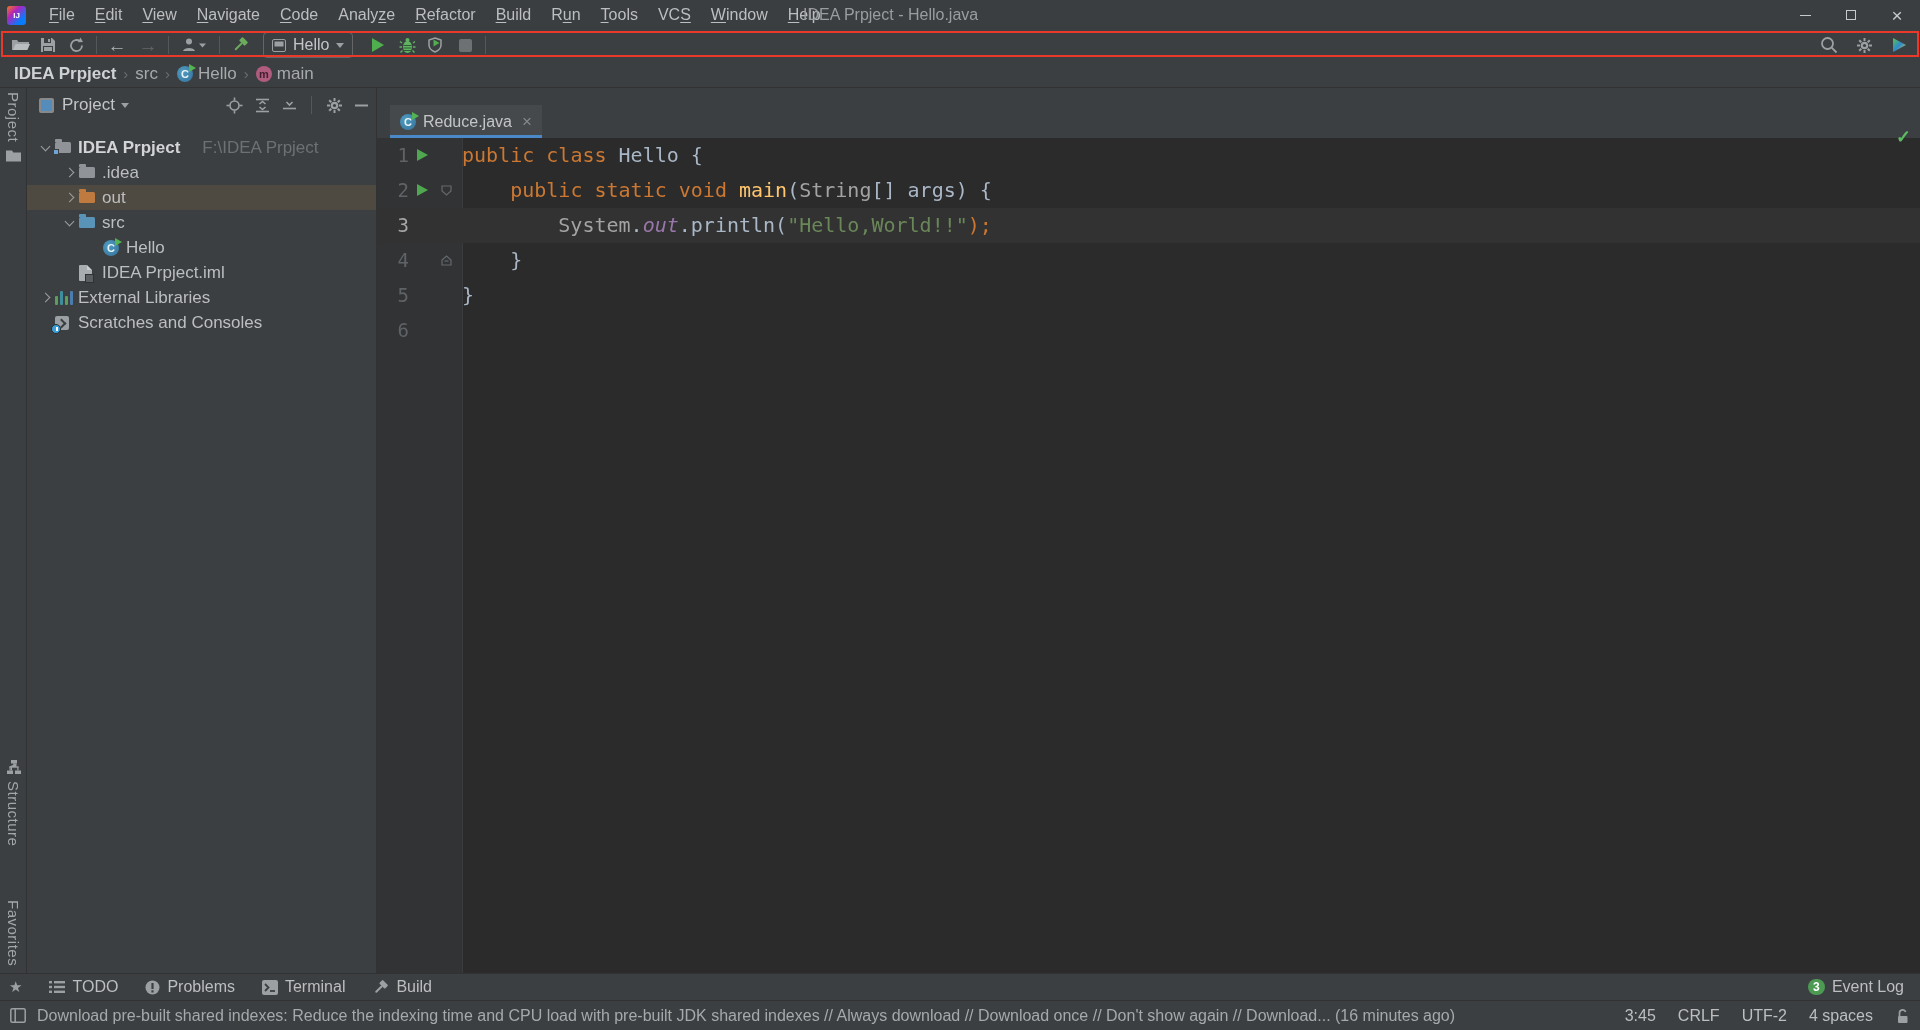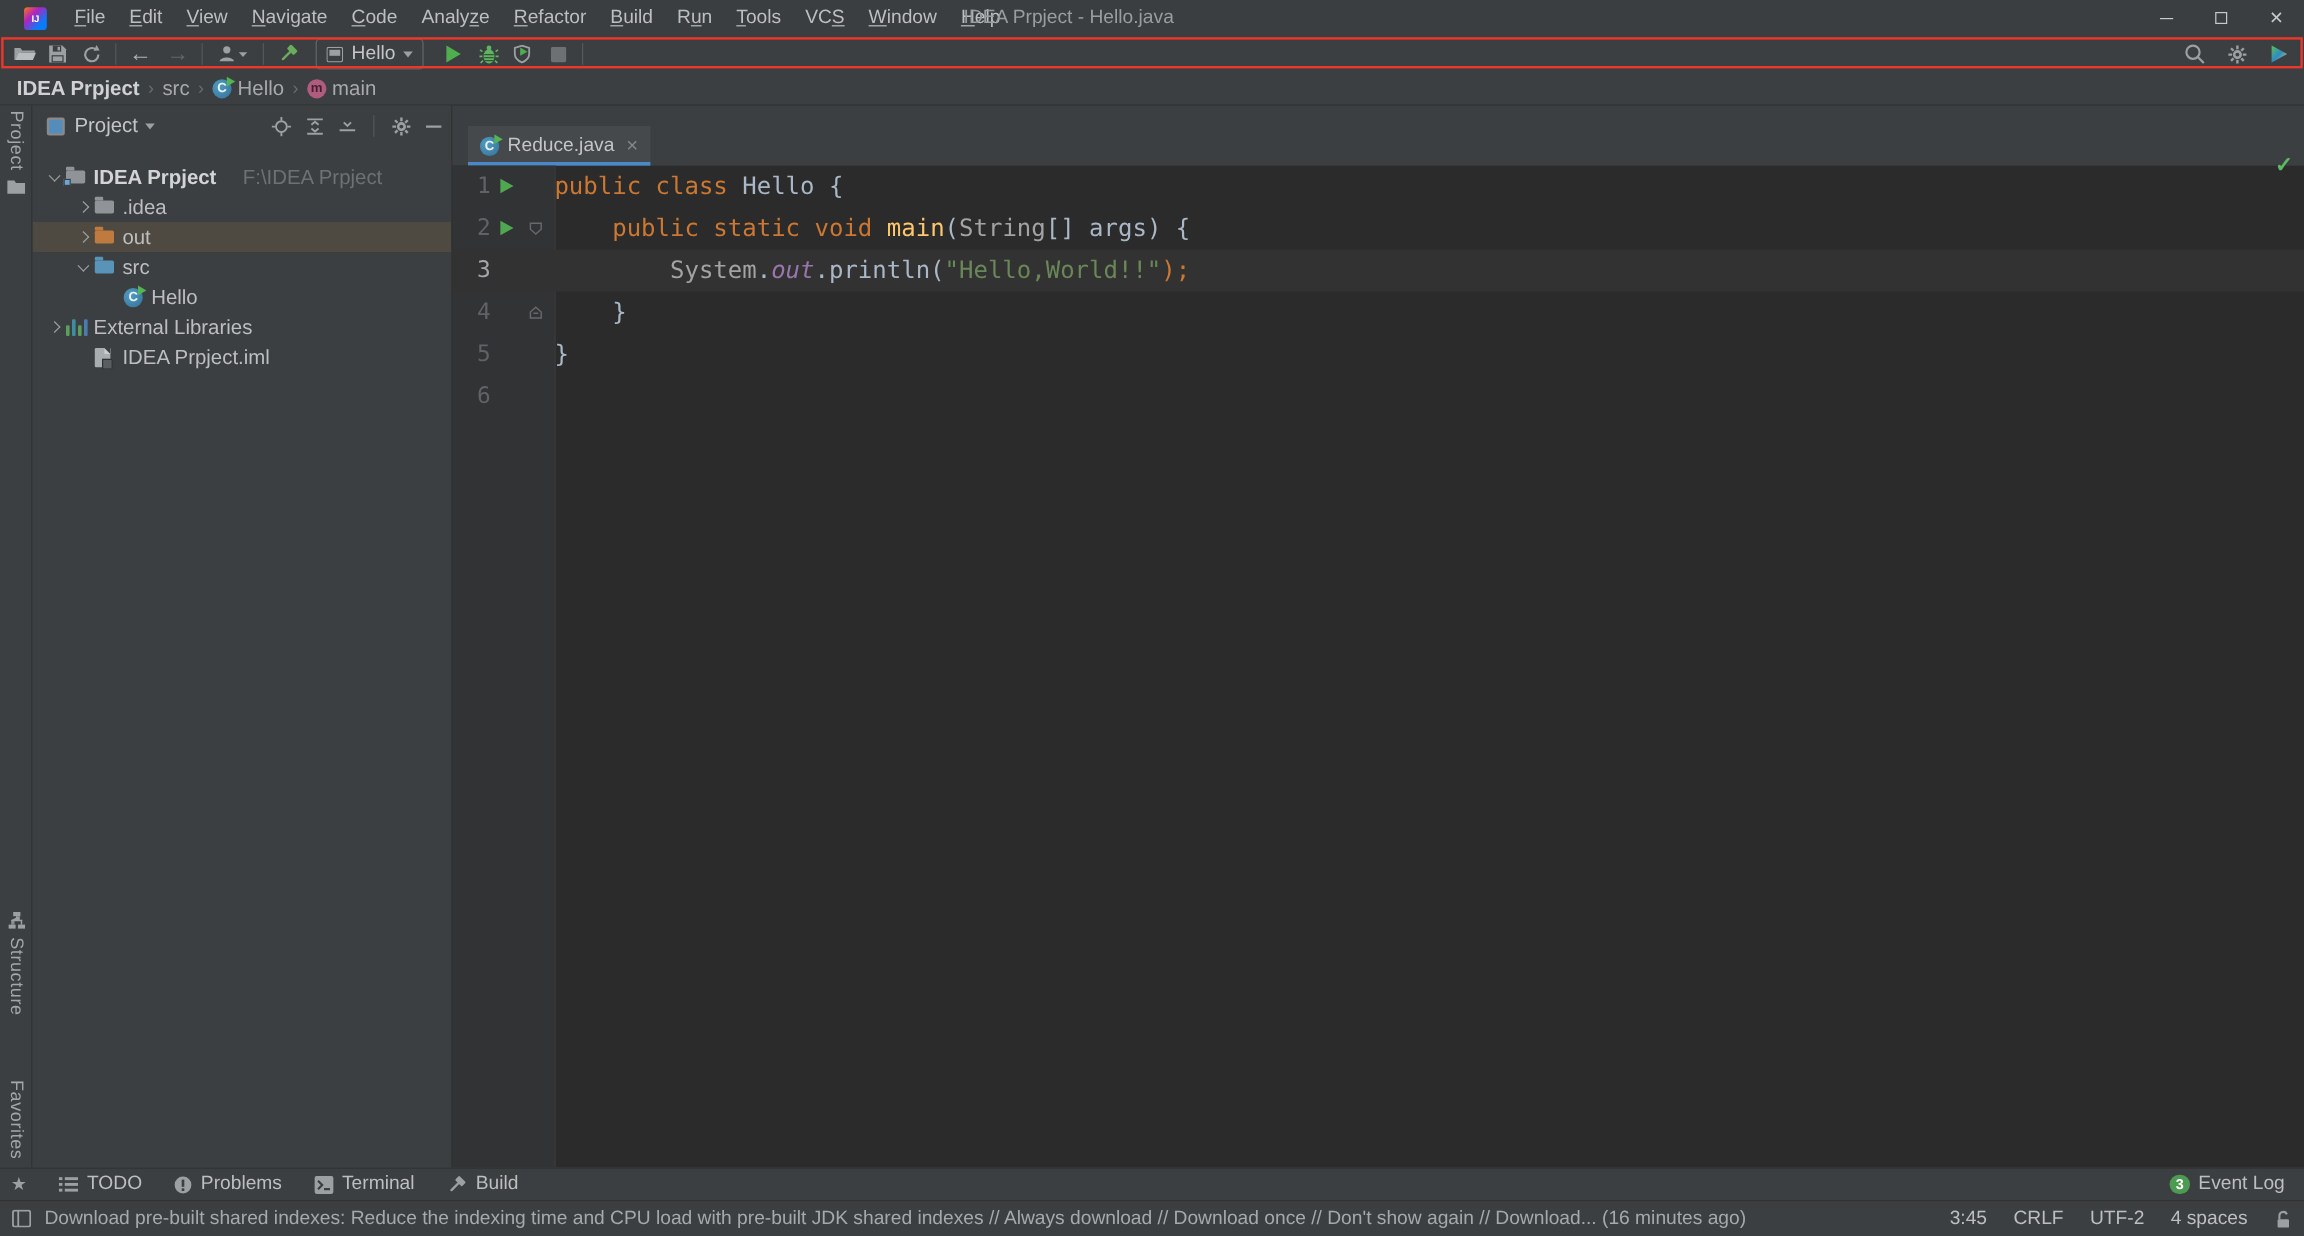--- a/index.html
+++ b/index.html
@@ -7,21 +7,21 @@
     --text:#bbbbbb; --dim:#9da0a2; --dim2:#6b6e70; --sel:#4e4a41;
     --blue:#4a88c7; --green:#4fa84f; --red:#ea382b;
   }
   *{margin:0;padding:0;box-sizing:border-box;}
   html,body{width:1920px;height:1030px;overflow:hidden;background:var(--bg);
     font-family:"Liberation Sans",sans-serif;-webkit-font-smoothing:antialiased;}
   .app{position:relative;width:1920px;height:1030px;color:var(--text);}
 
   
   .titlebar{position:absolute;top:0;left:0;right:0;height:30px;background:#3b3e40;
-    display:flex;align-items:center;font-size:16px;padding-left:13px;}
+    display:flex;align-items:center;font-size:16px;}
   .logo{width:19px;height:19px;margin:0 13px 0 7px;border-radius:3px;
     background:linear-gradient(135deg,#f97a12 0%,#b123be 35%,#087cfa 75%);
     color:#fff;font:bold 8px/19px "Liberation Sans";text-align:center;}
   .menu-item{padding:0 10px;line-height:30px;color:#bcbec0;cursor:default;}
   .menu-item u{text-decoration:underline;text-underline-offset:2px;}
   .win-title{position:absolute;left:803px;top:0;line-height:30px;color:#9a9da0;font-size:16px;}
   .win-controls{margin-left:auto;display:flex;height:30px;}
   .win-btn{width:46px;height:30px;display:flex;align-items:center;justify-content:center;color:#c7c9cb;}
   .glyph-min{width:11px;height:1px;background:#c7c9cb;display:block;}
   .glyph-max{width:10px;height:10px;border:1px solid #c7c9cb;display:block;}
@@ -482,40 +482,49 @@
             </span>
             <span class="tree-label">src</span>
           </div>
           <div class="tree-row" style="padding-left: 57px;">
             <span class="chev-slot"></span>
             <span class="icon-slot">
               <span class="cicon">C<span class="runbadge"></span></span>
             </span>
             <span class="tree-label">Hello</span>
           </div>
+          <div class="tree-row" style="padding-left: 33px;">
+            <span class="chev-slot"></span>
+            <span class="icon-slot">
+              <span class="iml"></span>
+            </span>
+            <span class="tree-label">IDEA Prpject.iml</span>
+          </div>
           <div class="tree-row" style="padding-left: 9px;">
             <span class="chev-slot">
               <span class="chev r"></span>
             </span>
             <span class="icon-slot">
               <span class="libs">
                 <i style="height:9px;background:#5aa05a"></i>
                 <i style="height:14px;background:#3f8ea0"></i>
                 <i style="height:9px;background:#5aa05a"></i>
                 <i style="height:14px;background:#4a7cb0"></i>
               </span>
             </span>
             <span class="tree-label">External Libraries</span>
           </div>
-          <div class="tree-row" style="padding-left: 33px;">
+          <div class="tree-row" style="padding-left: 9px;">
             <span class="chev-slot"></span>
             <span class="icon-slot">
-              <span class="iml"></span>
-            </span>
-            <span class="tree-label">IDEA Prpject.iml</span>
+              <span class="scr">
+                <span class="clock"></span>
+              </span>
+            </span>
+            <span class="tree-label">Scratches and Consoles</span>
           </div>
         </div>
     </div>
 
     <div class="divider"></div>
 
     <div class="editor">
       <div class="tabbar">
         <div class="tab">
           <span class="icon">

